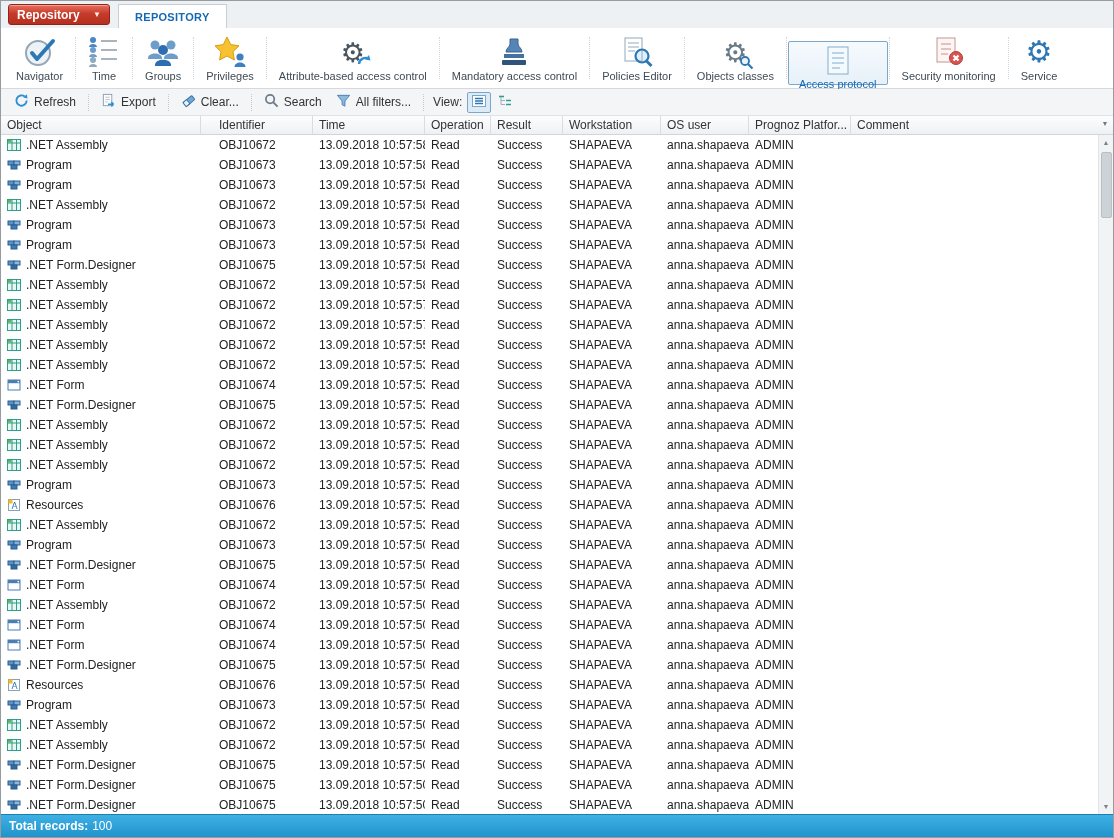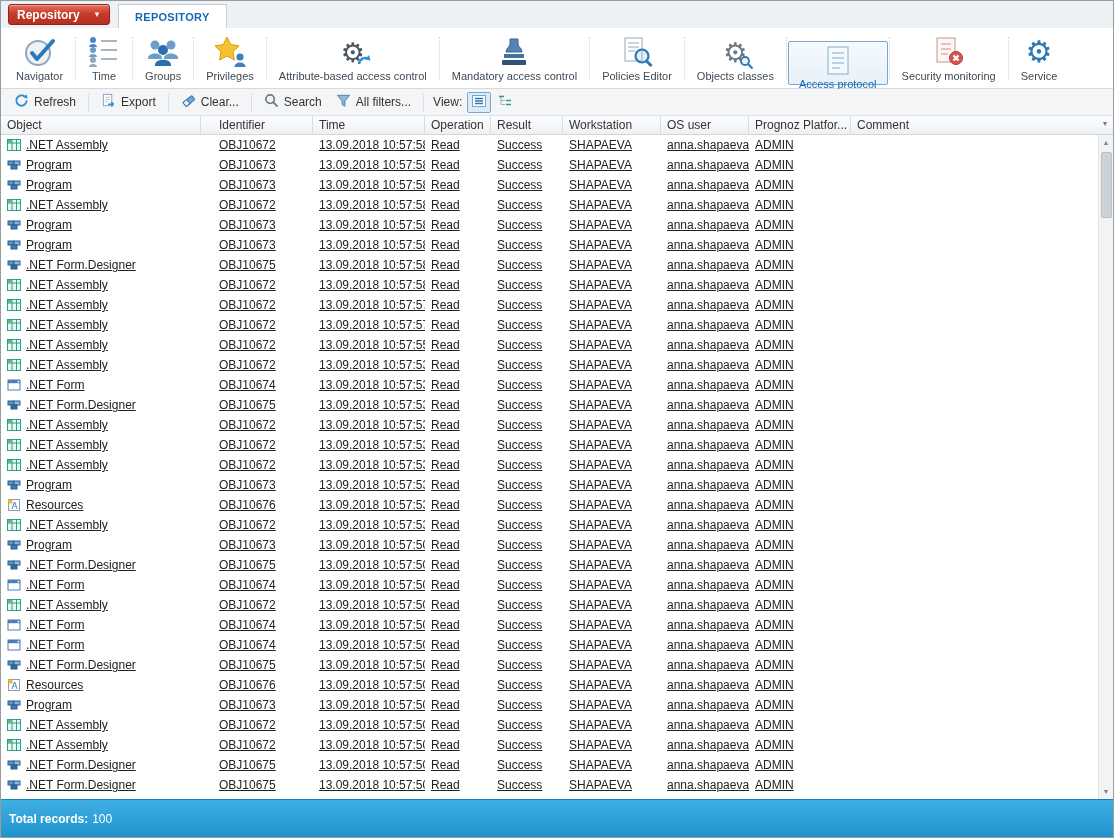--- a/index.html
+++ b/index.html
@@ -80,36 +80,36 @@
     overflow:hidden; white-space:nowrap; flex-shrink:0; cursor:default;
   }
   .col-object{width:200px;} .col-identifier{width:100px;margin-left:12px;} .col-time{width:112px;}
   .col-operation{width:66px;} .col-result{width:72px;} .col-workstation{width:98px;}
   .col-osuser{width:88px;} .col-platform{width:102px;}
   .col-comment{flex:1; border-right:none; min-width:0;}
   .header-menu-arrow {
     position:absolute; right:1px; top:4px; width:14px;
     font-size:7px; color:#6b7a87; text-align:center; cursor:default;
   }
-  .grid-body { position:absolute; top:19px; left:0; right:15px; bottom:0; overflow:hidden;text-decoration:underline; }
+  .grid-body { position:absolute; top:19px; left:0; right:15px; bottom:0; overflow:hidden; }
   .trow { display:flex; height:20px; align-items:center; background:#fff; }
   .tcell { padding:0 6px; font-size:12px; color:#222; white-space:nowrap; overflow:hidden; flex-shrink:0; display:flex; align-items:center; }
   .obj-icon { width:14px; height:14px; margin-right:5px; display:inline-flex; flex-shrink:0; }
   
   .scrollbar {
     position:absolute; top:19px; right:0; bottom:0; width:15px;
     background:#f2f3f5; border-left:1px solid #e2e5e8;
     display:flex; flex-direction:column; align-items:center;
   }
   .sb-btn { width:15px; height:15px; font-size:7px; color:#7a828a; display:flex; align-items:center; justify-content:center; flex-shrink:0; }
   .sb-btn.down { margin-top:auto; }
   .sb-thumb { width:11px; height:66px; background:#cdd2d7; border:1px solid #b9bfc5; border-radius:2px; margin-top:2px; }
   
   .statusbar {
-    height:38px; flex-shrink:0;
+    height:23px; flex-shrink:0;
     background:linear-gradient(#3fb0e4,#1f93cc);
     border-top:1px solid #1a7fb3;
     display:flex; align-items:center; padding:0 8px; gap:4px;
     color:#fff; font-size:12px;
   }
   .status-label { font-weight:bold; }
 </style>
 </head>
 <body>
 

